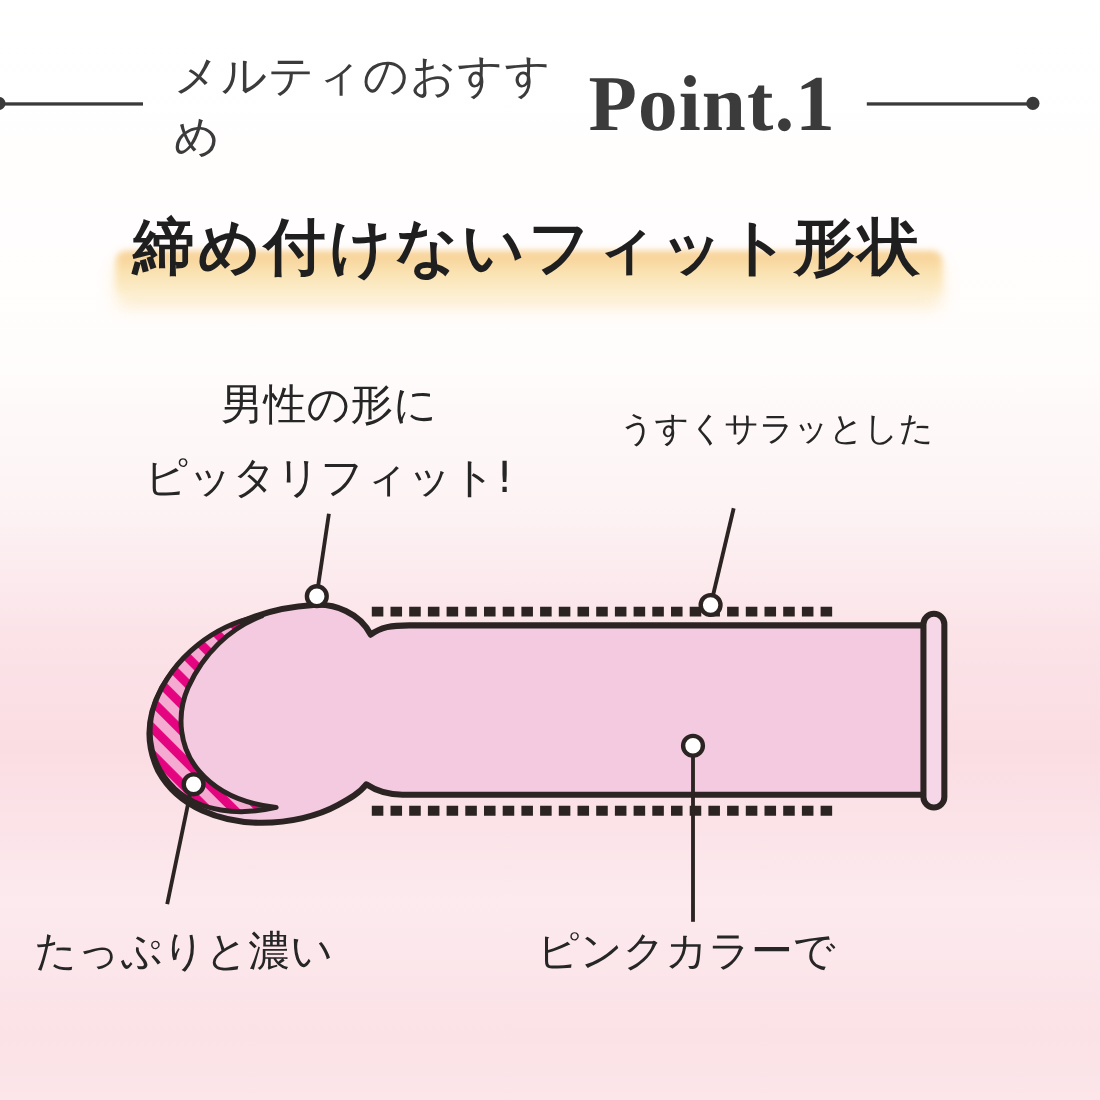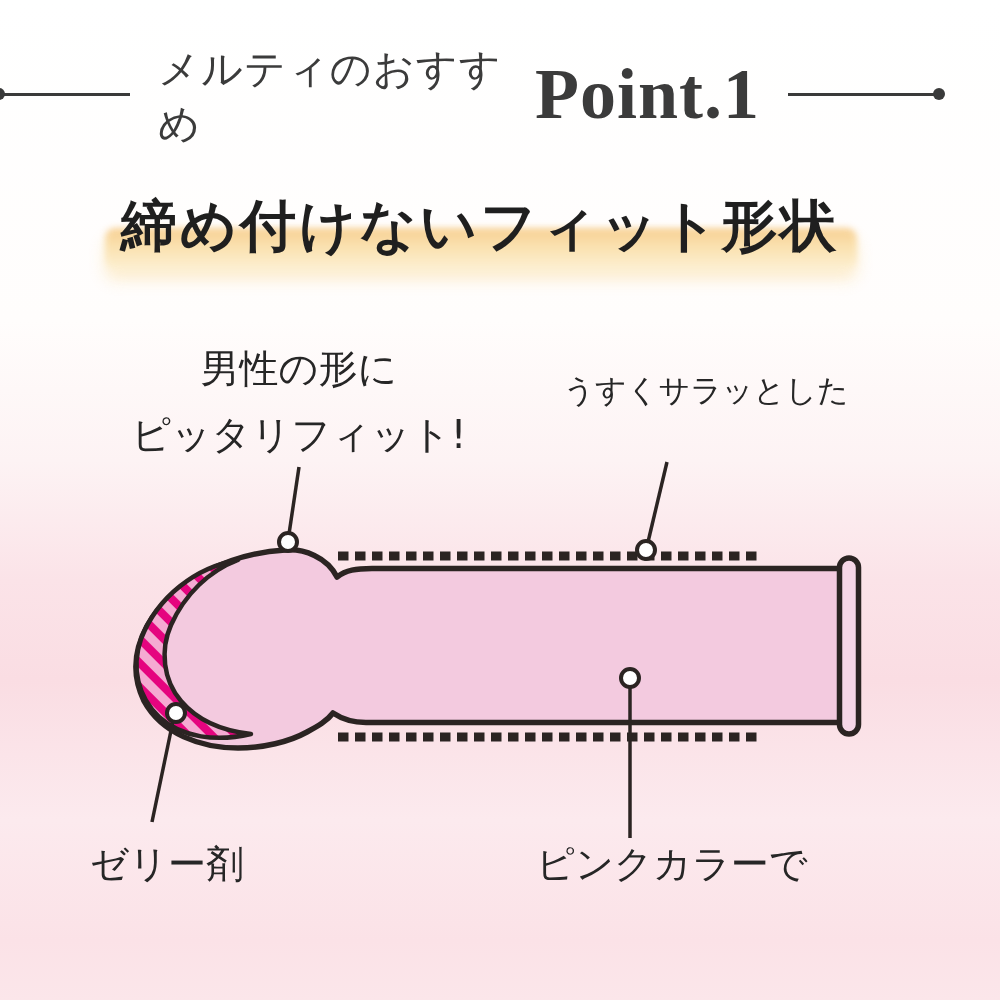--- a/index.html
+++ b/index.html
@@ -48,21 +48,21 @@
   }
   
   .label{
     position:absolute;text-align:center;color:#262626;font-weight:400;
     transform:translateX(-50%);white-space:nowrap;
   }
   .label .ln{display:block;}
   .label.fit{left:299px;top:336px;font-size:39px;line-height:1.7;}
   .label.lube{left:706px;top:354px;font-size:31px;line-height:1.55;margin-top:12px;}
   .label.jelly{left:167px;top:836px;font-size:38px;line-height:1.5;}
-  .label.color{left:672px;top:836px;font-size:38px;line-height:1.5;}
+  .label.color{left:624px;top:836px;font-size:38px;line-height:1.5;}
   
   .art{position:absolute;inset:0;}
 </style>
 </head>
 <body>
 
 <div class="stage">
 
   <div class="header">
     <span class="rule left">
@@ -81,21 +81,21 @@
   </div>
 
   <div class="label fit">
     <span class="ln">男性の形に</span>
     <span class="ln">ピッタリフィット!</span>
   </div>
   <div class="label lube">
     <span class="ln">うすくサラッとした</span>
   </div>
   <div class="label jelly">
-    <span class="ln">ゼリー剤</span>
+    <span class="ln">たっぷりと濃い</span>
   </div>
   <div class="label color">
     <span class="ln">ピンクカラーで</span>
   </div>
 
   <svg class="art" viewBox="0 0 1000 1000">
     <defs>
       <pattern id="jellyStripes" width="17" height="17" patternUnits="userSpaceOnUse" patternTransform="rotate(-45)">
         <rect width="17" height="17" fill="#f5aad2"></rect>
         <rect width="8" height="17" fill="#e5047f"></rect>

